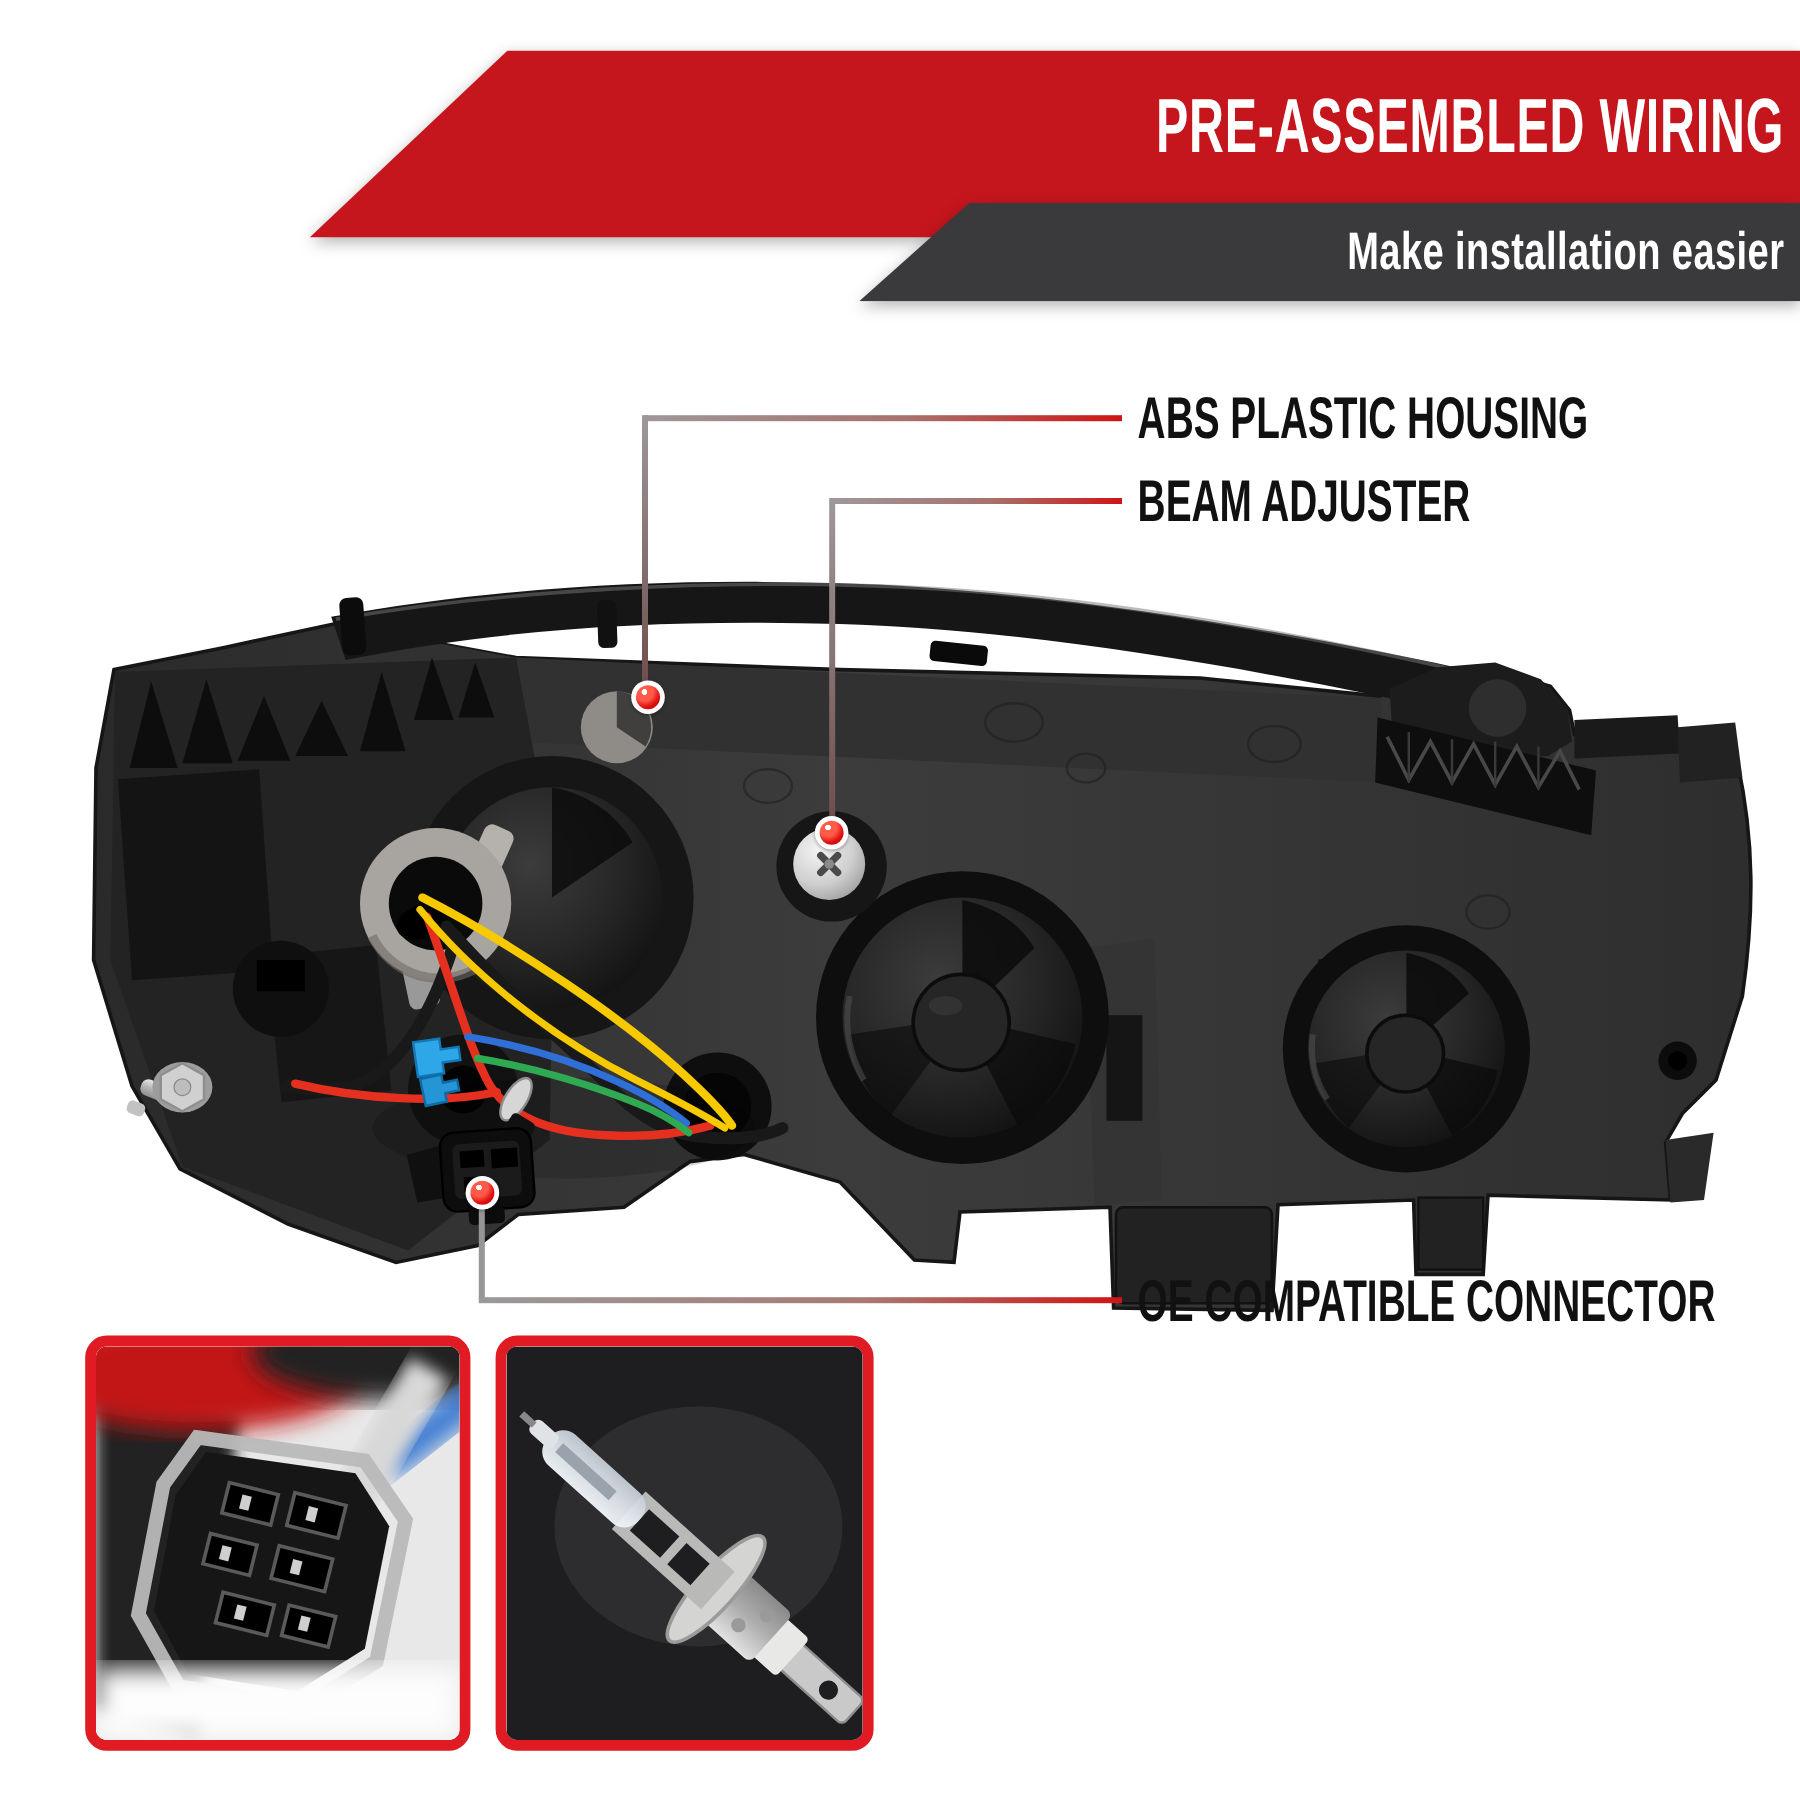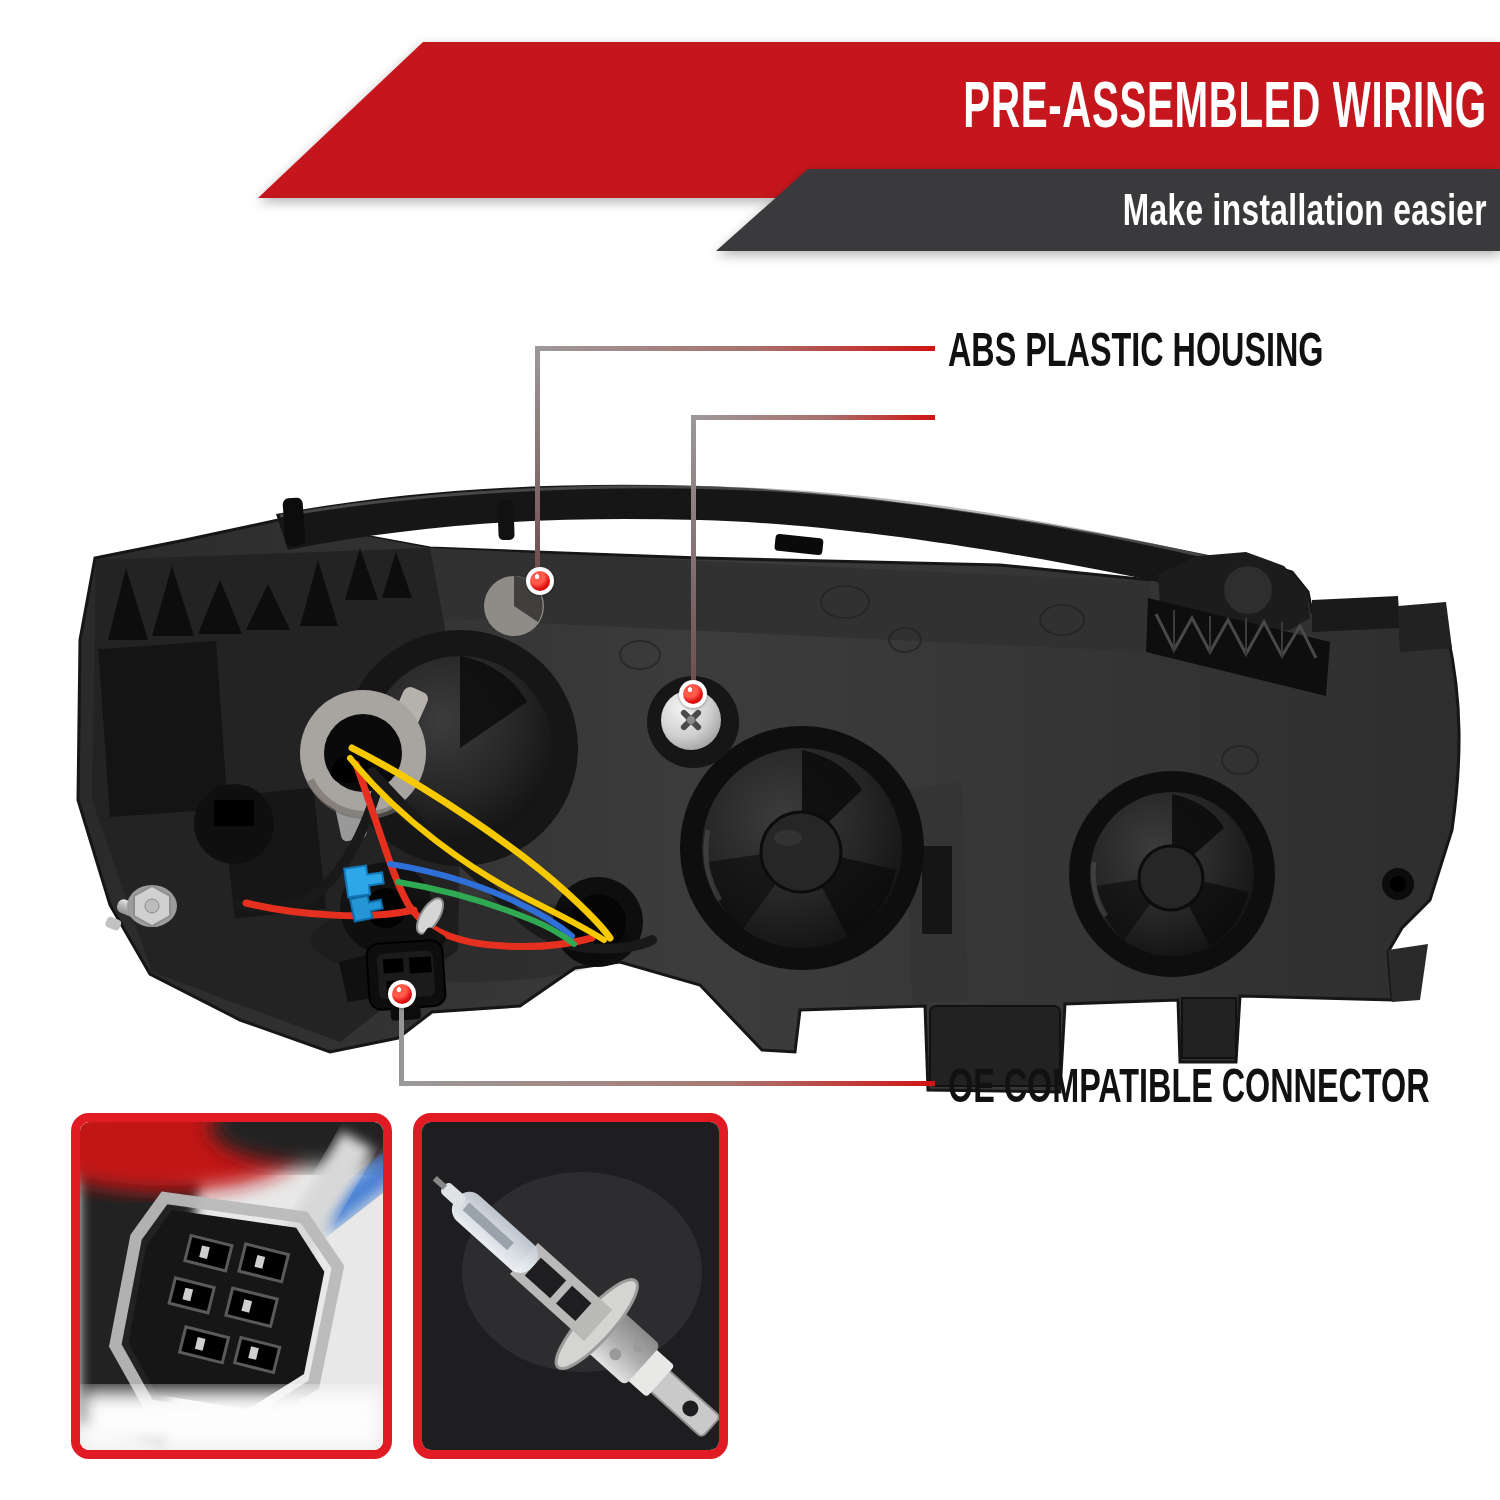--- a/index.html
+++ b/index.html
@@ -267,20 +267,23 @@
   <div class="hline" id="beam-h"></div>
   <div class="vline" id="beam-v"></div>
   <div class="vline" id="oe-v"></div>
   <div class="hline" id="oe-h"></div>
   <div class="dot" id="abs-dot"></div>
   <div class="dot" id="beam-dot"></div>
   <div class="dot" id="oe-dot"></div>
 
   <div class="callout-label" id="label-abs">
     <span class="cond">ABS PLASTIC HOUSING</span>
+  </div>
+  <div class="callout-label" id="label-beam">
+    <span class="cond">BEAM ADJUSTER</span>
   </div>
   <div class="callout-label" id="label-oe">
     <span class="cond">OE COMPATIBLE CONNECTOR</span>
   </div>
 
   <div class="inset" id="inset-connector">
     <svg width="303" height="328" viewBox="0 0 303 328">
       <rect width="303" height="328" fill="#e8e8e8"></rect>
       <polygon points="0,30 120,55 85,320 0,300" fill="#202020" filter="url(#b6)"></polygon>
       <defs>

